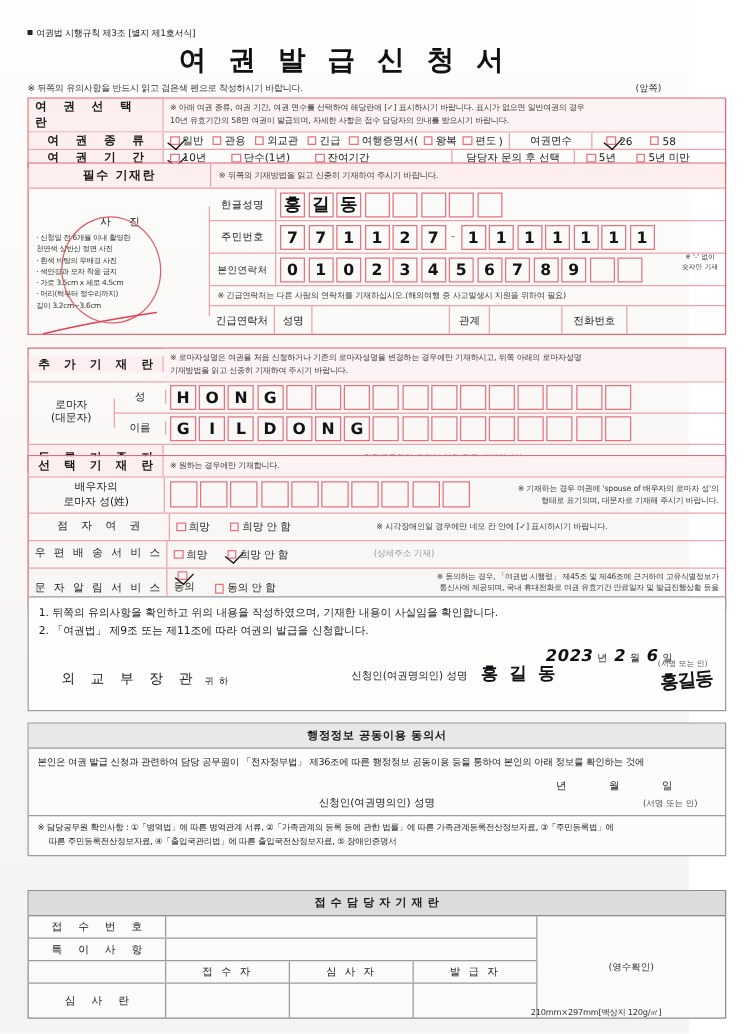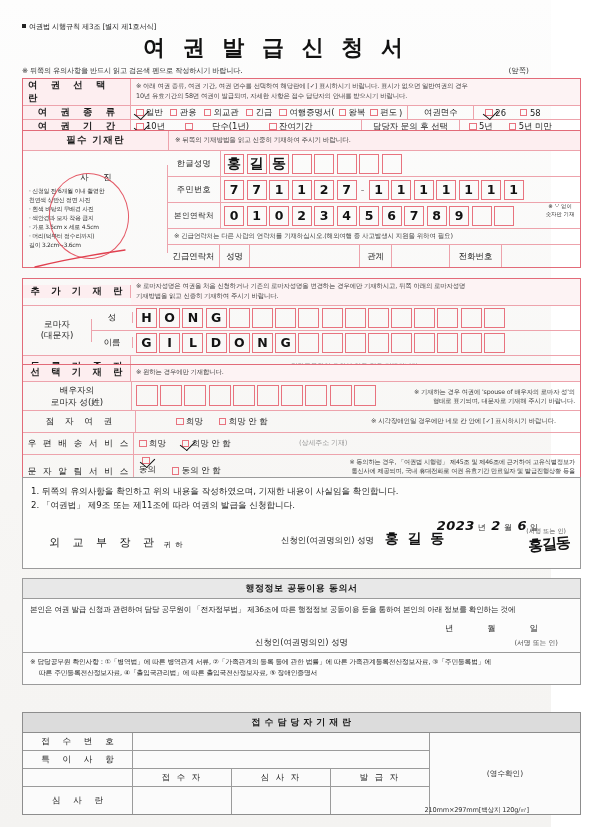--- a/index.html
+++ b/index.html
@@ -264,21 +264,21 @@
       </div>
     </div>
 
     <div class="r">
       <div class="sel-label">여 권 기 간</div>
       <div class="sel-cell divv" style="flex:1;">
         <span class="opt" style="margin-right:20px;">
             <span class="cb checked"></span>
             <span>10년</span>
           </span>
-        <span class="opt" style="margin-right:20px;gap:17px;">
+        <span class="opt" style="margin-right:20px;">
             <span class="cb"></span>
             <span>단수(1년)</span>
           </span>
         <span class="opt">
             <span class="cb"></span>
             <span>잔여기간</span>
           </span>
       </div>
       <div class="sel-cell divv ctr" style="width:98px;flex:0 0 98px;justify-content:center;font-size:8.4px;">담당자 문의 후 선택</div>
       <div class="sel-cell" style="width:120px;flex:0 0 120px;">
@@ -485,21 +485,21 @@
         <div class="sb"></div>
       </div>
       <div class="opt-right" style="justify-content:flex-end;text-align:right;">
         <div>
           <div>※ 기재하는 경우 여권에 'spouse of 배우자의 로마자 성'의</div>
           <div>형태로 표기되며, 대문자로 기재해 주시기 바랍니다.</div>
         </div>
       </div>
     </div>
 
-    <div class="opt-row" style="min-height:21px;gap:35px;">
+    <div class="opt-row" style="min-height:21px;">
       <div class="opt-left" style="letter-spacing:4px;padding-left:4px;">점 자 여 권</div>
       <div class="opt-mid" style="width:150px;flex:0 0 150px;">
         <span class="opt" style="margin-right:16px;">
             <span class="cb"></span>
             <span>희망</span>
           </span>
         <span class="opt">
             <span class="cb"></span>
             <span>희망 안 함</span>
           </span>

